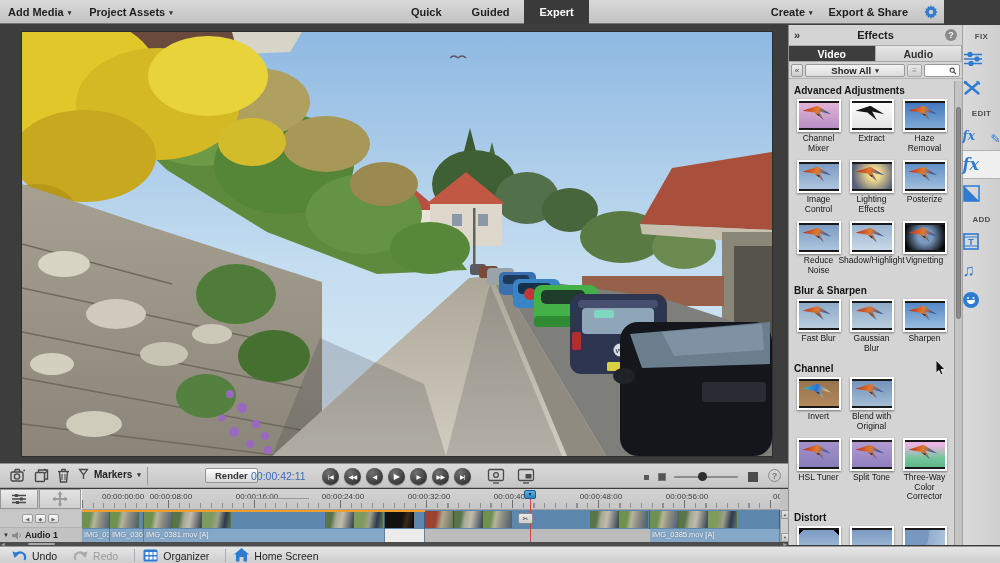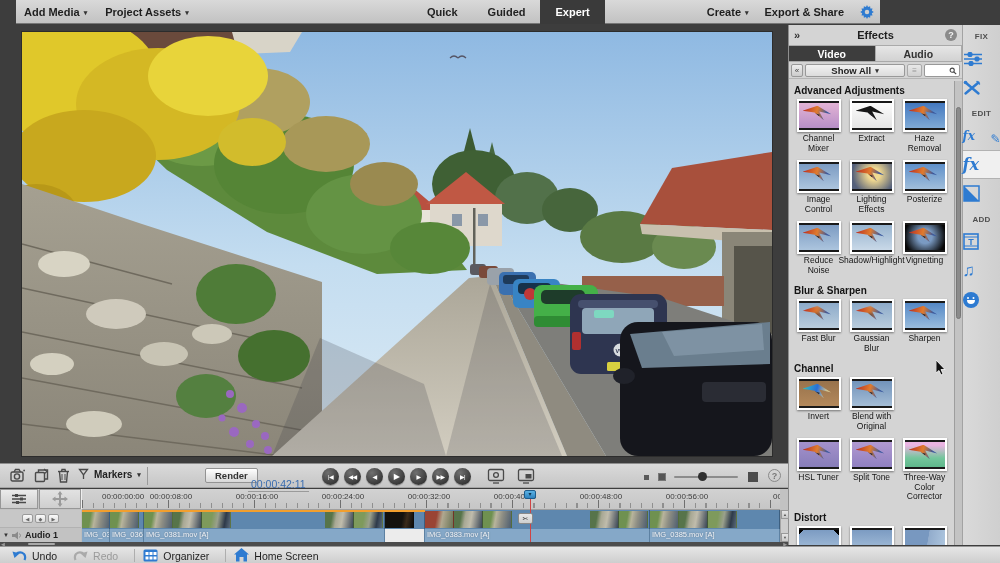--- a/index.html
+++ b/index.html
@@ -1,20 +1,20 @@
 <!DOCTYPE html>
 <html><head>
 <meta charset="utf-8">
 <style>
   *{margin:0;padding:0;box-sizing:border-box}
   html,body{width:1000px;height:563px;overflow:hidden}
   body{font-family:"Liberation Sans",sans-serif;background:#3d3d3d;position:relative;color:#1e1e1e;-webkit-font-smoothing:antialiased}
 
   
-  .top-bar{position:absolute;top:0;left:16px;width:864px;height:24px;background:linear-gradient(#d9d9d9,#c2c2c2);border-bottom:1px solid #757575;z-index:30}
+  .top-bar{position:absolute;top:0;left:0;width:944px;height:24px;background:linear-gradient(#d9d9d9,#c2c2c2);border-bottom:1px solid #757575;z-index:30}
   .top-menus{position:absolute;left:8px;top:0;height:24px;display:flex;align-items:center;gap:18px;font-size:11px;font-weight:bold}
   .menu-item{display:flex;align-items:center;gap:4px;cursor:default}
   .caret{font-size:7px;color:#333;line-height:1}
   .mode-tabs{position:absolute;left:396px;top:0;height:24px;display:flex}
   .mode-tab{padding:0 15px;display:flex;align-items:center;font-size:11px;font-weight:bold;color:#222}
   .mode-tab.active{background:#3a3a3a;color:#fff}
   .top-right{position:absolute;right:6px;top:0;height:24px;display:flex;align-items:center;gap:16px;font-size:11px;font-weight:bold}
   .gear{color:#2e7bd1;display:flex;align-items:center}
 
   
@@ -81,21 +81,21 @@
   .smiley{width:16px;height:16px;border-radius:50%;background:#2e7bd1;position:relative}
   .smiley::before{content:"";position:absolute;left:4px;top:5px;width:2.5px;height:2.5px;border-radius:50%;background:#fff;box-shadow:5.5px 0 0 #fff}
   .smiley::after{content:"";position:absolute;left:4px;top:8px;width:8px;height:4px;border-radius:0 0 8px 8px;background:#fff}
 
   
   .tl-toolbar{position:absolute;top:463px;left:0;width:788px;height:25px;background:linear-gradient(#dadada,#c6c6c6);border-top:1px solid #8d8d8d;border-bottom:1px solid #a5a5a5;z-index:5}
   .tlt-icon{position:absolute;top:4px;color:#4a4a4a}
   .markers-wrap{position:absolute;left:78px;top:4px;display:flex;align-items:center;gap:5px;font-size:10px;font-weight:bold;color:#222}
   .tlt-divider{position:absolute;left:147px;top:3px;width:1px;height:18px;background:#9a9a9a}
   .render-btn{position:absolute;left:205px;top:4px;padding:1px 9px;background:linear-gradient(#fefefe,#d8d8d8);border:1px solid #939393;border-radius:2px;font-size:9.5px;font-weight:bold;color:#333}
-  .timecode{position:absolute;left:248px;top:14px;font-size:10.5px;color:#3a6db0;border-bottom:1px solid #9a9a9a;padding:0 3px 1px}
+  .timecode{position:absolute;left:248px;top:6px;font-size:10.5px;color:#3a6db0;border-bottom:1px solid #9a9a9a;padding:0 3px 16px}
   .transport{position:absolute;left:322px;top:4px;display:flex;gap:5px}
   .t-btn{width:17px;height:17px;border-radius:50%;background:radial-gradient(circle at 35% 28%,#707070,#383838 72%);color:#fff;font-size:6px;display:flex;align-items:center;justify-content:center;letter-spacing:-.5px;box-shadow:0 1px 1px rgba(0,0,0,.3)}
   .monitor-btn{position:absolute;top:4px;color:#4a4a4a}
   .zoom-out-sq{position:absolute;left:644px;top:11px;width:5px;height:5px;background:#5a5a5a}
   .zoom-sq2{position:absolute;left:658px;top:9px;width:8px;height:8px;background:#555;border:1px solid #777}
   .zoom-slider{position:absolute;left:674px;top:12px;width:64px;height:2px;background:#8c8c8c;border-radius:1px}
   .zoom-thumb{position:absolute;left:24px;top:-4px;width:9px;height:9px;border-radius:50%;background:#2f2f2f}
   .zoom-in-sq{position:absolute;left:748px;top:8px;width:10px;height:10px;background:#4c4c4c}
   .tlt-help{position:absolute;left:768px;top:5px;width:13px;height:13px;border-radius:50%;border:1.5px solid #8a8a8a;color:#777;font-size:9px;font-weight:bold;display:flex;align-items:center;justify-content:center}
 
@@ -698,23 +698,20 @@
         <div class="thumbs">
           <div class="c-thumb ct-r1"></div>
           <div class="c-thumb ct-s2"></div>
           <div class="c-thumb ct-s1"></div>
         </div>
         <div class="thumbs right">
           <div class="c-thumb ct-s2"></div>
           <div class="c-thumb ct-s1"></div>
         </div>
       </div>
-      <div class="clip-audio" style="left: 344px; width: 225px;">
-        <span class="clip-name">IMG_0383.mov [A]</span>
-      </div>
       <div class="clip-video" style="left: 569px; width: 130px;">
         <div class="thumbs">
           <div class="c-thumb ct-s1"></div>
           <div class="c-thumb ct-s2"></div>
           <div class="c-thumb ct-s3"></div>
         </div>
       </div>
       <div class="clip-audio" style="left: 569px; width: 130px;">
         <span class="clip-name">IMG_0385.mov [A]</span>
       </div>

